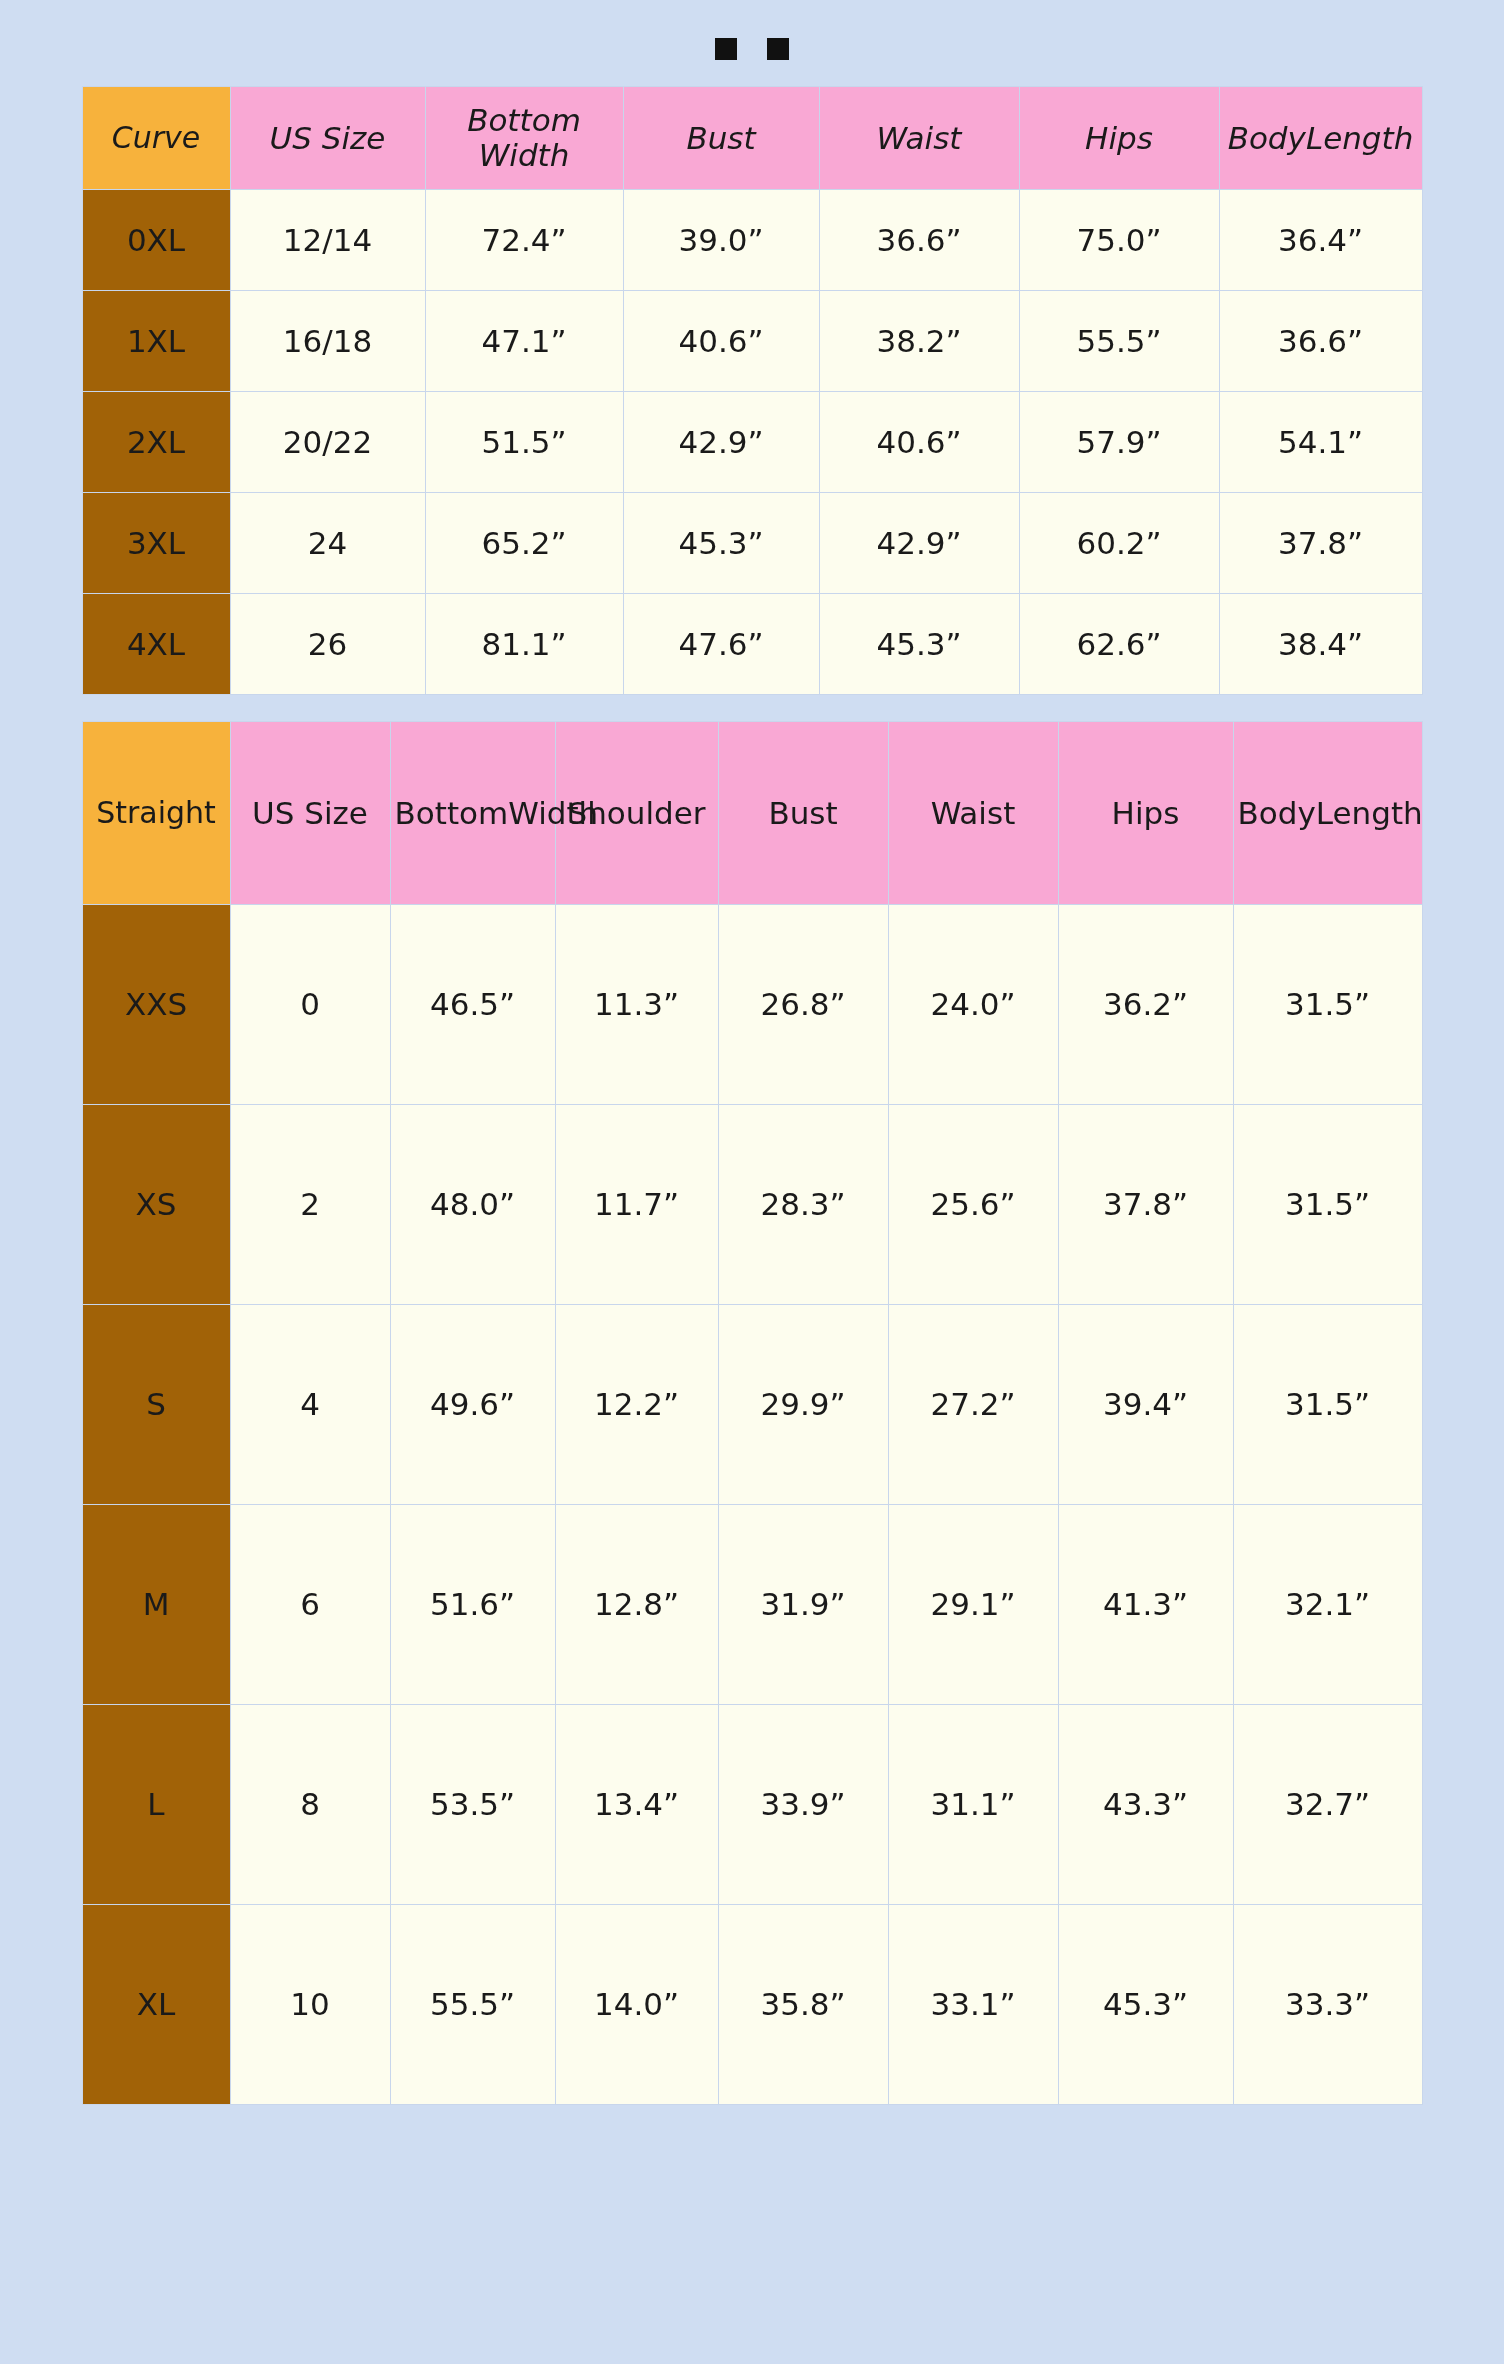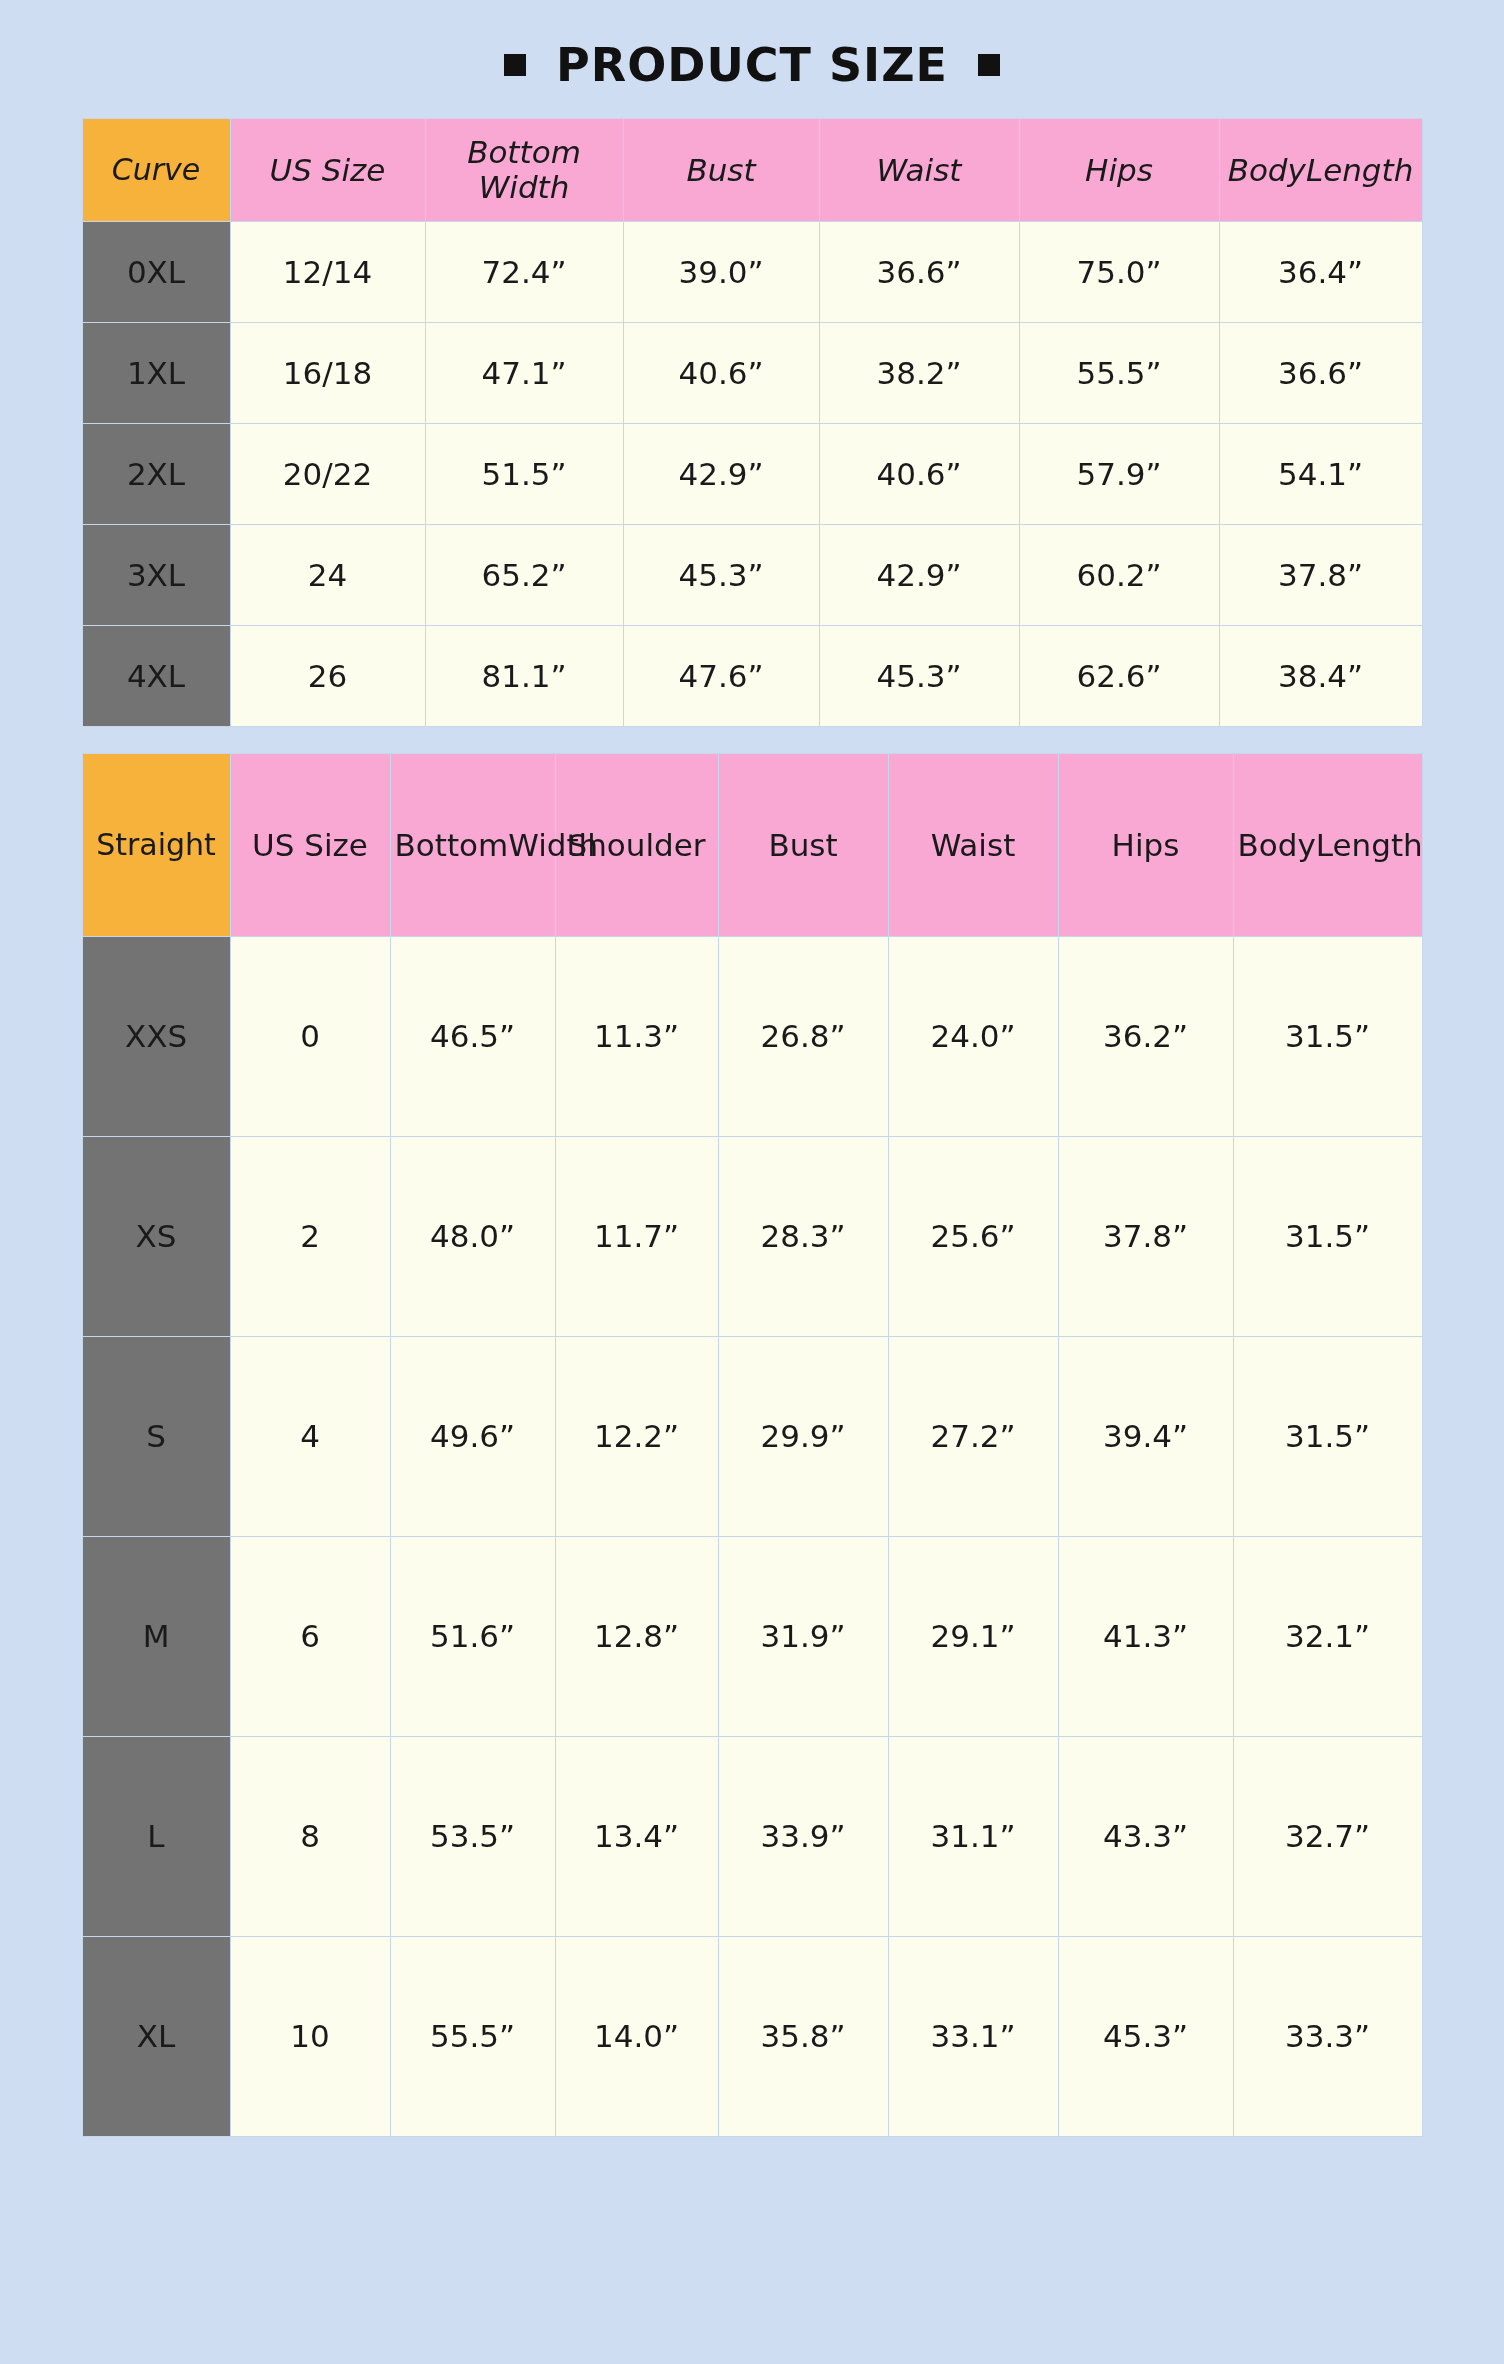--- a/index.html
+++ b/index.html
@@ -57,21 +57,21 @@
     font-size: 31px;
     font-family: "DejaVu Sans", sans-serif;
     line-height: 1.12;
     padding: 6px 4px;
   }
   table.size-table td.corner {
     background: #f7b23c;
     font-size: 30px;
   }
   table.size-table td.sizecell {
-    background: #737373;
+    background: #a16207;
     font-size: 31px;
     text-align: center;
   }
   table.size-table td.header {
     background: #f9a8d4;
   }
 
   
   .curve-table tr.head td { height: 90px; font-style: italic; }
   .curve-table tr.body td { height: 88px; }
@@ -97,21 +97,20 @@
   .straight-table col.s6 { width: 175px; }
   .straight-table col.s7 { width: 189px; }
 </style>
 </head>
 <body>
 
 <div class="page">
 
   <div class="title-row">
     <span class="title-square"></span>
-    <span class="title-text">PRODUCT SIZE</span>
     <span class="title-square"></span>
   </div>
 
   <table class="size-table curve-table">
     <colgroup>
       <col class="c0">
         <col class="c1">
         <col class="c2">
         <col class="c3">
         <col class="c4">

